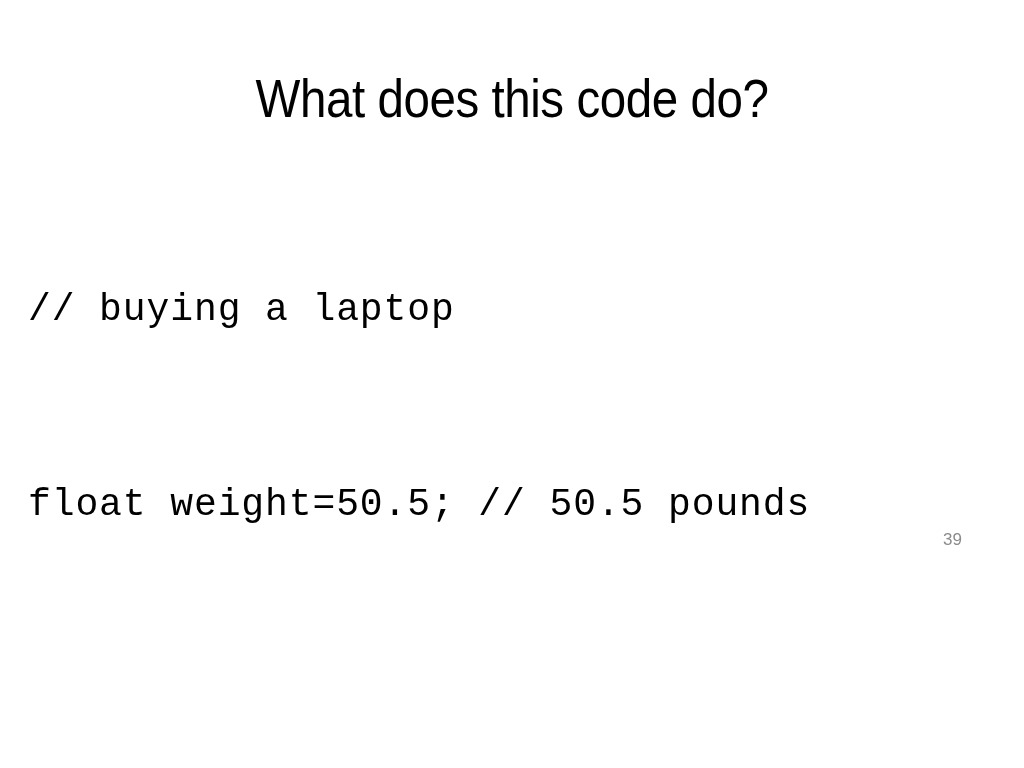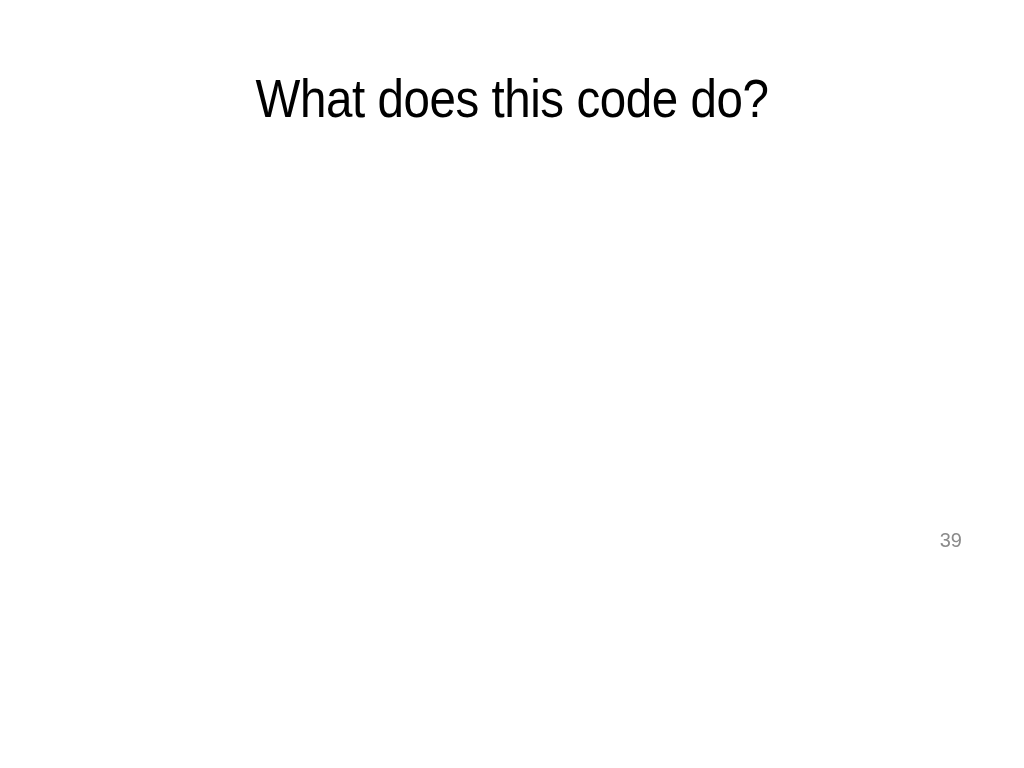--- a/index.html
+++ b/index.html
@@ -58,34 +58,36 @@
     height: 65px;
     white-space: pre;
   }
 
   
   #page-number {
     position: absolute;
     right: 62px;
     bottom: 22px;
     font-family: "Liberation Sans", sans-serif;
-    font-size: 20px;
+    font-size: 17px;
     line-height: 20px;
     color: #8b8b8b;
     text-align: right;
   }
 </style>
 </head>
 <body>
 
 <div id="slide">
 
   <h1 id="slide-title">What does this code do?</h1>
 
   <div id="code-block">
+    <span class="code-line">// buying a laptop</span>
+    <span class="code-line">float weight=50.5; // 50.5 pounds</span>
     
     
     
     
     
   </div>
 
   <div id="page-number">39</div>
 
 </div>

